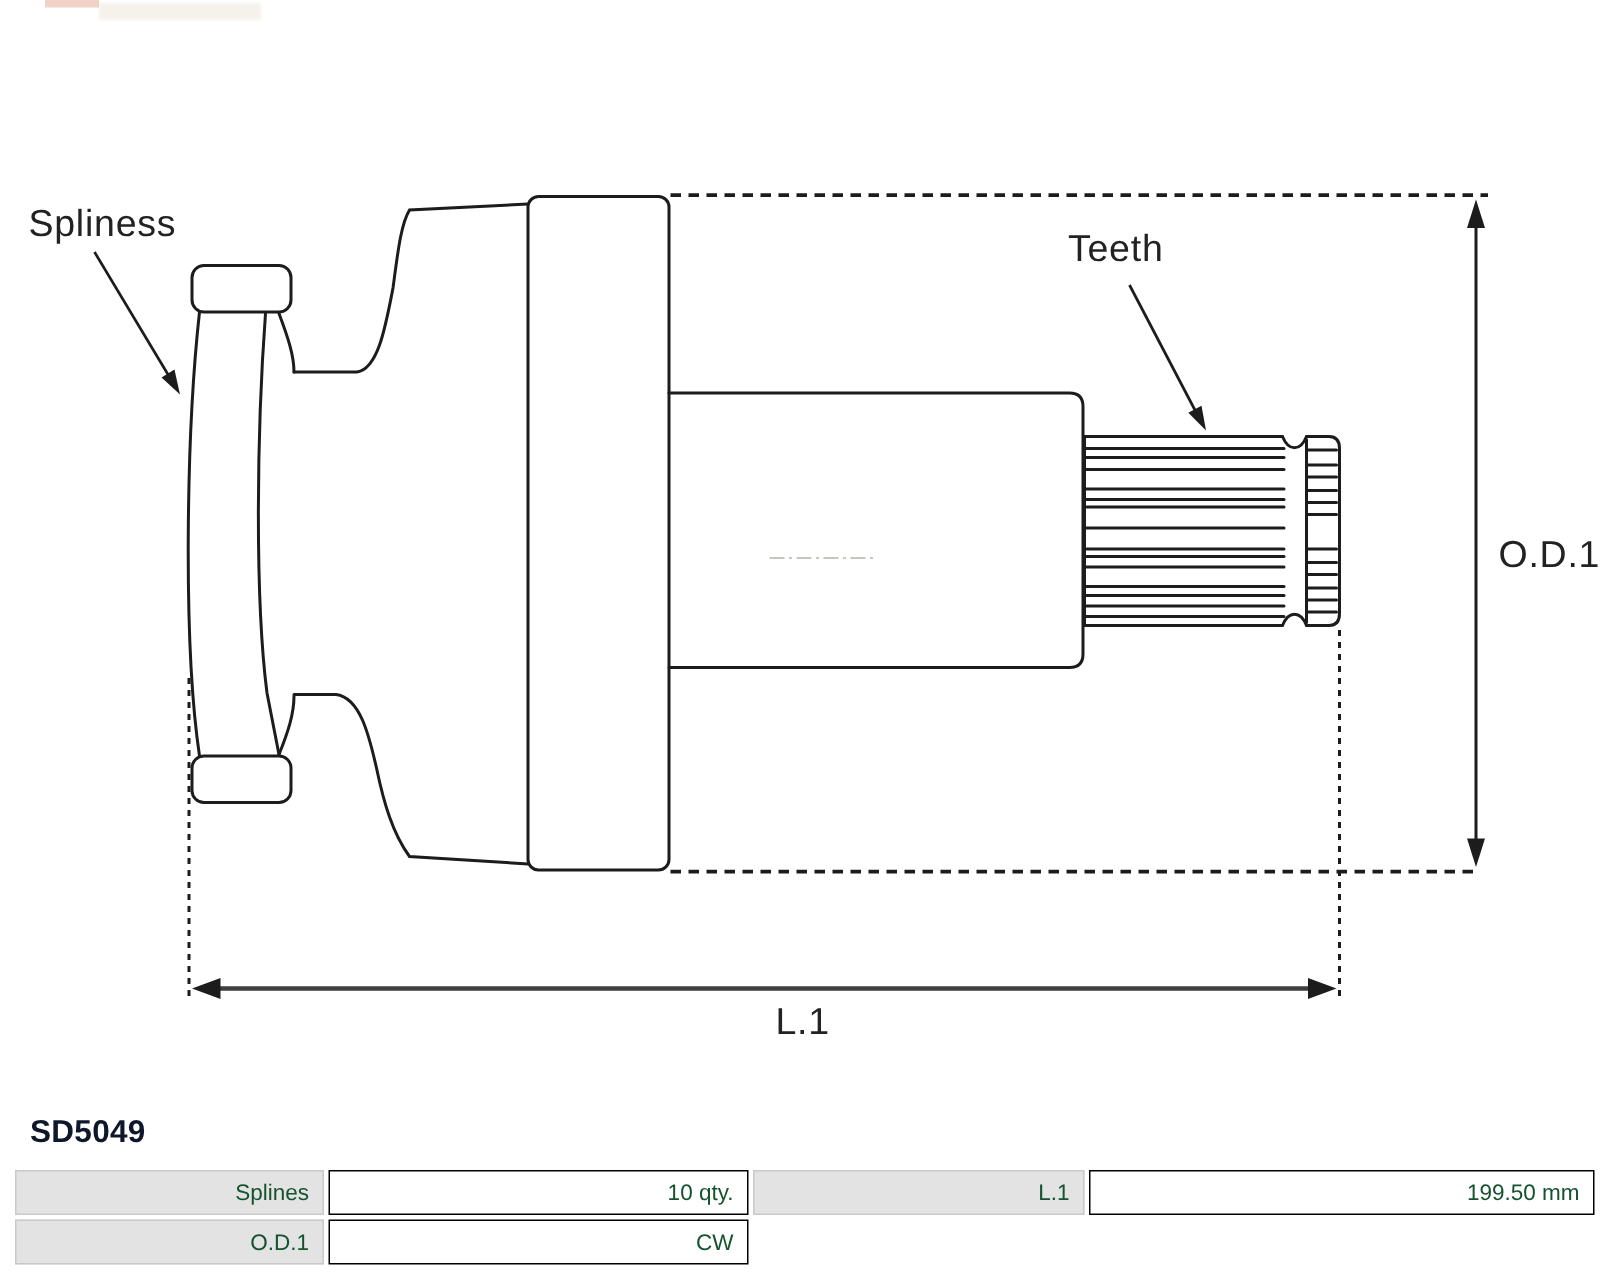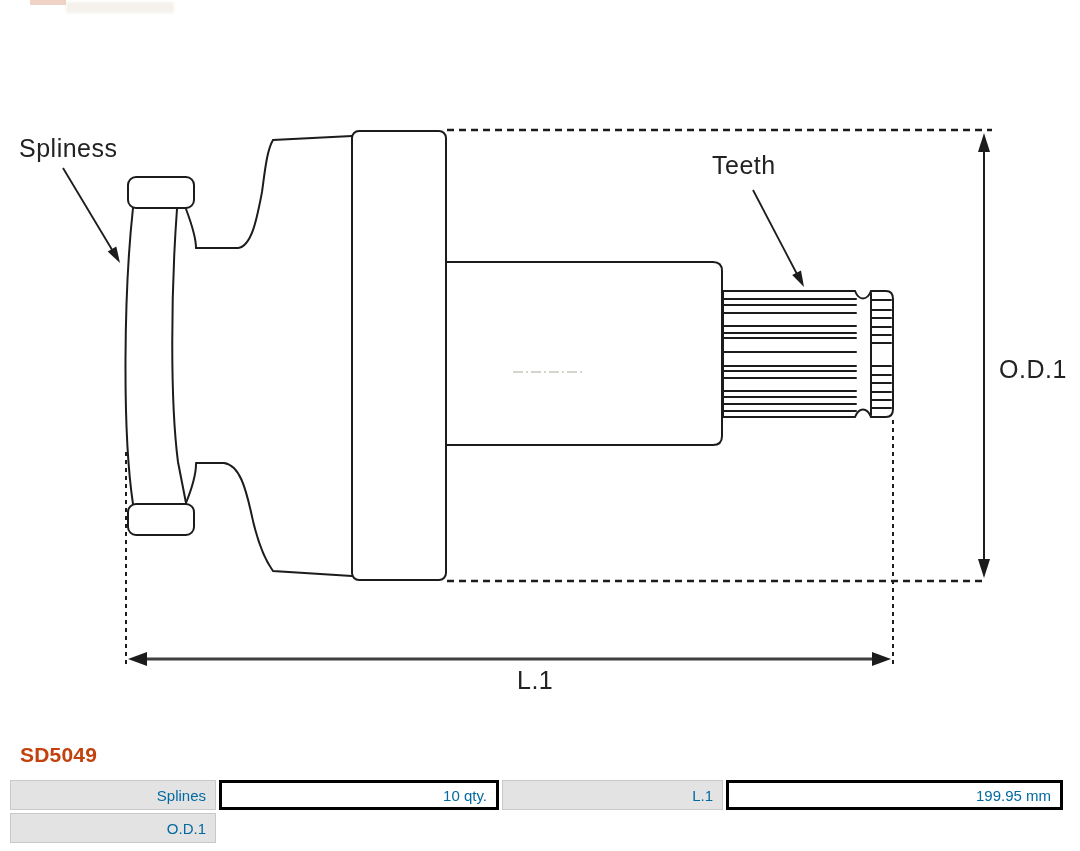--- a/index.html
+++ b/index.html
@@ -10,34 +10,34 @@
   
   .logo-fragment{position:absolute;left:26px;top:0;width:150px;height:14px;pointer-events:none;}
   .logo-fragment .red{position:absolute;left:4px;top:0;width:36px;height:5px;background:rgba(205,95,55,0.28);}
   .logo-fragment .tan{position:absolute;left:40px;top:2px;width:108px;height:11px;background:rgba(208,196,168,0.22);filter:blur(1px);}
 
   .drawing{position:absolute;left:0;top:0;width:1080px;height:740px;}
   .dwg-label{font-size:25px;fill:#222222;letter-spacing:0.5px;}
 
   .part-number{
     position:absolute;left:20px;top:743px;font-size:21px;font-weight:bold;
-    color:#c2410c;letter-spacing:0.2px;
+    color:#0f172a;letter-spacing:0.2px;
   }
 
   .spec-table{
     position:absolute;left:10px;top:780px;width:1053px;
     display:grid;grid-template-columns:206px 280px 221px 337px;
     grid-auto-rows:30px;gap:3px;font-size:15px;
   }
   .cell{
     box-sizing:border-box;display:flex;align-items:center;justify-content:flex-end;
-    padding-right:9px;color:#0369a1;white-space:nowrap;
+    padding-right:9px;color:#14532d;white-space:nowrap;
   }
   .cell.label{background:#e3e3e3;border:1px solid #c9c9c9;}
-  .cell.value{background:#ffffff;border:3px solid #000000;}
+  .cell.value{background:#ffffff;border:1px solid #000000;}
 </style>
 </head>
 <body>
 
 <div class="logo-fragment">
   <div class="red"></div>
   <div class="tan"></div>
 </div>
 
 <svg class="drawing" viewBox="0 0 1080 740" xmlns="http://www.w3.org/2000/svg">
@@ -131,16 +131,17 @@
   <text class="dwg-label" x="517" y="689">L.1</text>
 </svg>
 
 <div class="part-number">SD5049</div>
 
 <div class="spec-table">
 
   <div class="cell label">Splines</div>
   <div class="cell value">10 qty.</div>
   <div class="cell label">L.1</div>
-  <div class="cell value">199.95 mm</div>
+  <div class="cell value">199.50 mm</div>
 
   <div class="cell label">O.D.1</div>
+  <div class="cell value">CW</div>
 </div>
 
 </body></html>

